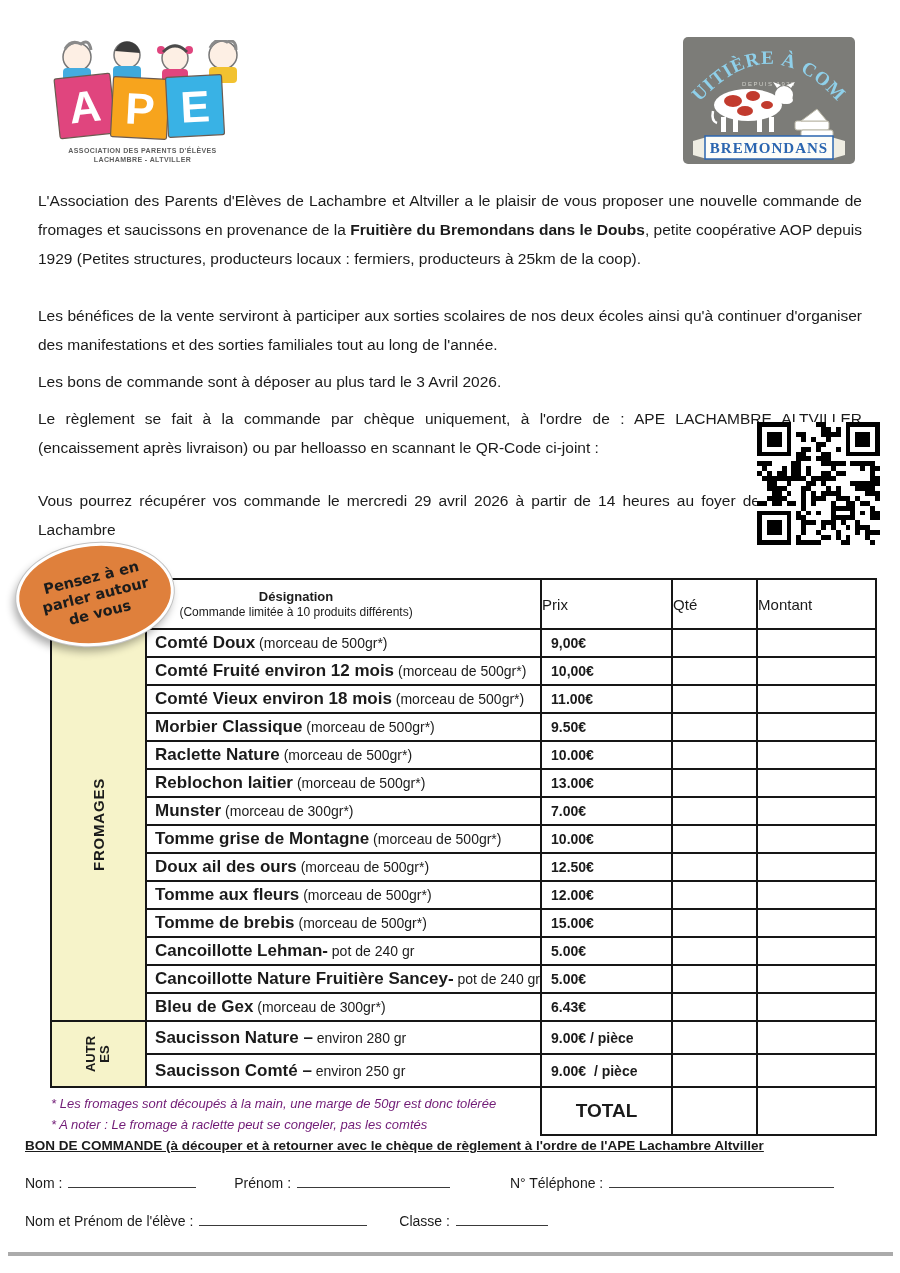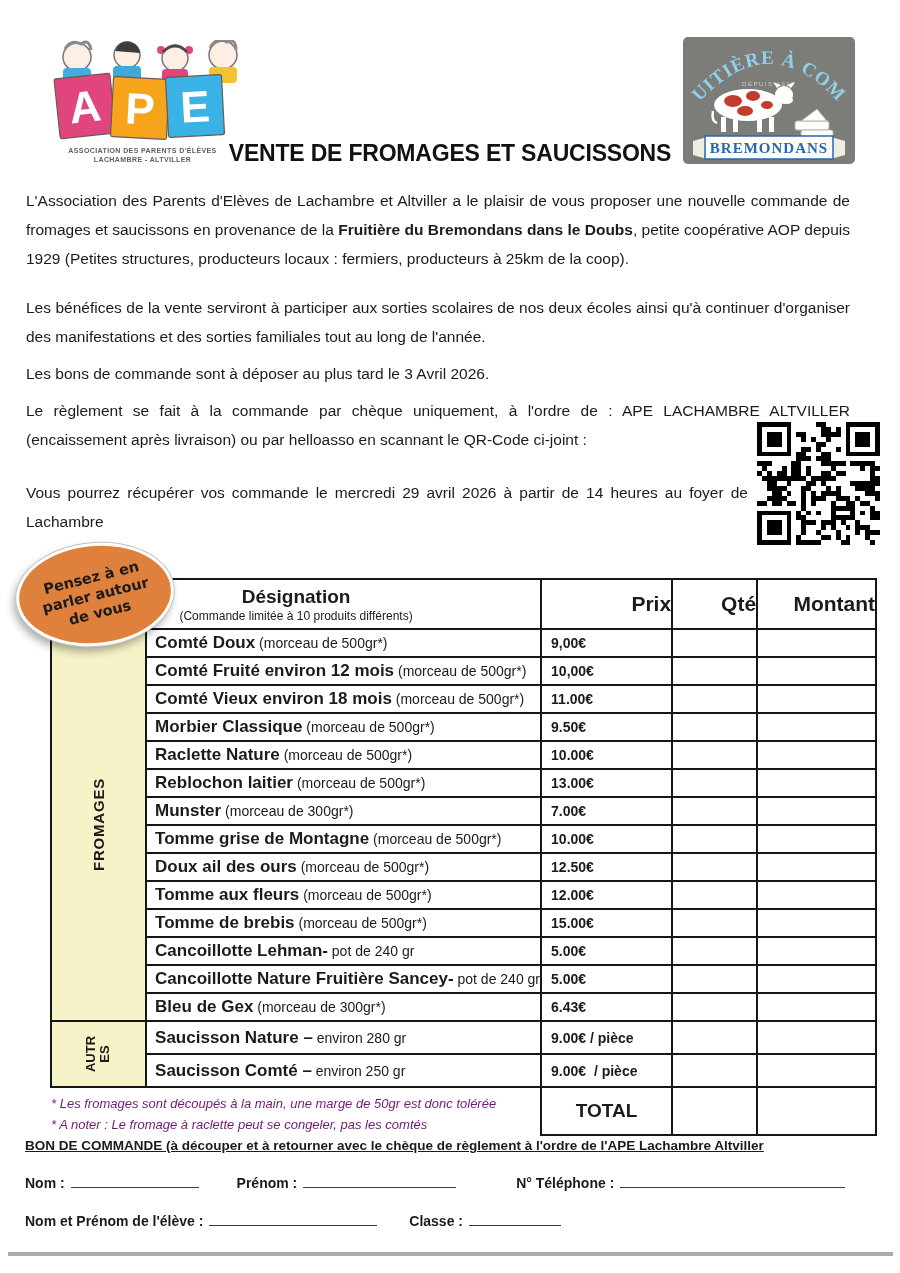--- a/index.html
+++ b/index.html
@@ -7,23 +7,23 @@
         font-family:"Liberation Sans", sans-serif;color:#1b1b1b;}
 
   
   .ape-logo{position:absolute;left:35px;top:40px;width:215px;text-align:center;}
   .ape-caption{font-size:7px;font-weight:bold;color:#5e5e5e;letter-spacing:.4px;line-height:9px;margin-top:2px;}
   .brem-logo{position:absolute;left:683px;top:37px;width:172px;height:127px;}
   .page-title{position:absolute;left:0;top:140px;width:100%;text-align:center;
               font-size:23px;font-weight:bold;letter-spacing:-.2px;color:#111;}
 
   
-  .intro{position:absolute;left:26px;top:186px;width:824px;font-size:15.5px;line-height:29px;}
+  .intro{position:absolute;left:38px;top:186px;width:824px;font-size:15.5px;line-height:29px;}
   .intro p{margin:0;text-align:justify;}
-  .intro p.p2{margin-top:20px}
+  .intro p.p2{margin-top:28px}
   .intro p.p3{margin-top:8px}
   .intro p.p4{margin-top:8px}
   .intro p.p5{margin-top:24px;max-width:722px;}
   .b{font-weight:bold;}
 
   
   .qr{position:absolute;left:757px;top:422px;width:123px;height:123px;background:#fff;}
 
   
   .bubble{position:absolute;left:16px;top:543px;width:152px;height:97px;background:#DF803C;
@@ -32,41 +32,41 @@
           display:flex;align-items:center;justify-content:center;}
   .bubble-text{transform:rotate(-9deg);text-align:center;font-weight:bold;font-size:14.5px;
                line-height:18px;color:#1c1c1c;font-family:"DejaVu Sans", sans-serif;}
 
   
   .order-table{position:absolute;left:50px;top:578px;border-collapse:collapse;table-layout:fixed;z-index:1;}
   .order-table col.c-cat{width:80px}.order-table col.c-des{width:395px}
   .order-table col.c-prix{width:131px}.order-table col.c-qte{width:85px}.order-table col.c-mnt{width:119px}
   .order-table th,.order-table td{border:2px solid #161616;padding:0;}
   .h-desig{height:48px;vertical-align:middle;text-align:center;padding-left:48px;}
-  .h-desig .h1{font-size:19px;font-weight:bold;}
+  .h-desig .h1{font-size:13px;font-weight:bold;}
   .h-desig .h2{font-size:12px;font-weight:normal;margin-top:1px;}
-  .h-col{font-size:21px;font-weight:bold;text-align:right;vertical-align:middle;}
+  .h-col{font-size:15px;font-weight:normal;text-align:left;vertical-align:middle;}
   .order-table td.desig{height:26px;vertical-align:middle;padding-left:8px;}
   .rname{font-weight:bold;font-size:17px;}
   .rdetail{font-size:14px;}
   td.price{font-weight:bold;font-size:14px;padding-left:9px;vertical-align:middle;white-space:pre;}
   td.cat{background:#F6F3C9;text-align:center;vertical-align:middle;}
   .catv{display:inline-block;transform:rotate(-90deg);font-weight:bold;white-space:nowrap;}
   .catv.one{font-size:15px;letter-spacing:.8px;}
   .catv.two{font-size:13px;line-height:14px;white-space:normal;text-align:center;}
   tr.g-autres td{height:31px;}
   td.notes{border:none;vertical-align:top;padding:5px 0 0 0;}
   td.notes div{font-style:italic;font-size:13px;line-height:21px;color:#701a75;}
   td.total{font-size:19px;font-weight:bold;text-align:center;vertical-align:middle;height:42px;padding-left:0;}
 
   
   .order-form{position:absolute;left:25px;top:1138px;width:860px;font-size:14px;}
   .of-heading{font-weight:bold;font-size:13.5px;text-decoration:underline;}
   .of-row{margin-top:22px;white-space:nowrap;}
-  .of-label{font-weight:bold;}
+  .of-label{font-weight:normal;}
   .fline{display:inline-block;border-bottom:1.4px solid #3a3a3a;height:12px;margin-left:6px;}
   .w128{width:128px}.w153{width:153px}.w225{width:225px}.w168{width:168px}.w92{width:92px}
   .gap34{margin-right:34px}.gap56{margin-right:56px}.gap28{margin-right:28px}
 
   .bottom-rule{position:absolute;left:8px;right:7px;top:1252px;height:4px;background:#ABABAB;}
 </style>
 </head>
 <body>
 
 <div class="page">
@@ -143,21 +143,20 @@
 
       <g>
         <polygon points="10,104 24,100 24,122 10,118" fill="#EFEDE2"></polygon>
         <polygon points="162,104 148,100 148,122 162,118" fill="#EFEDE2"></polygon>
         <rect x="22" y="99" width="128" height="23" fill="#FDFDF8" stroke="#2B66B0" stroke-width="1.5"></rect>
         <text x="86" y="116" text-anchor="middle" font-family="Liberation Serif, serif" font-size="15" font-weight="bold" fill="#2B66B0" letter-spacing="1">BREMONDANS</text>
       </g>
     </svg>
   </div>
 
-  <div class="page-title">VENTE DE FROMAGES ET SAUCISSONS</div>
 
   <div class="intro">
     <p class="p1"><span>L'Association des Parents d'Elèves de Lachambre et Altviller a le plaisir de vous proposer une nouvelle commande de fromages et saucissons en provenance de la </span><span class="b">Fruitière du Bremondans dans le Doubs</span><span>, petite coopérative AOP depuis 1929 (Petites structures, producteurs locaux : fermiers, producteurs à 25km de la coop).</span></p>
     <p class="p2">Les bénéfices de la vente serviront à participer aux sorties scolaires de nos deux écoles ainsi qu'à continuer d'organiser des manifestations et des sorties familiales tout au long de l'année.</p>
     <p class="p3">Les bons de commande sont à déposer au plus tard le 3 Avril 2026.</p>
     <p class="p4">Le règlement se fait à la commande par chèque uniquement, à l'ordre de : APE LACHAMBRE ALTVILLER (encaissement après livraison) ou par helloasso en scannant le QR-Code ci-joint :</p>
     <p class="p5">Vous pourrez récupérer vos commande le mercredi 29 avril 2026 à partir de 14 heures au foyer de Lachambre</p>
   </div>
 
   <div class="qr">

